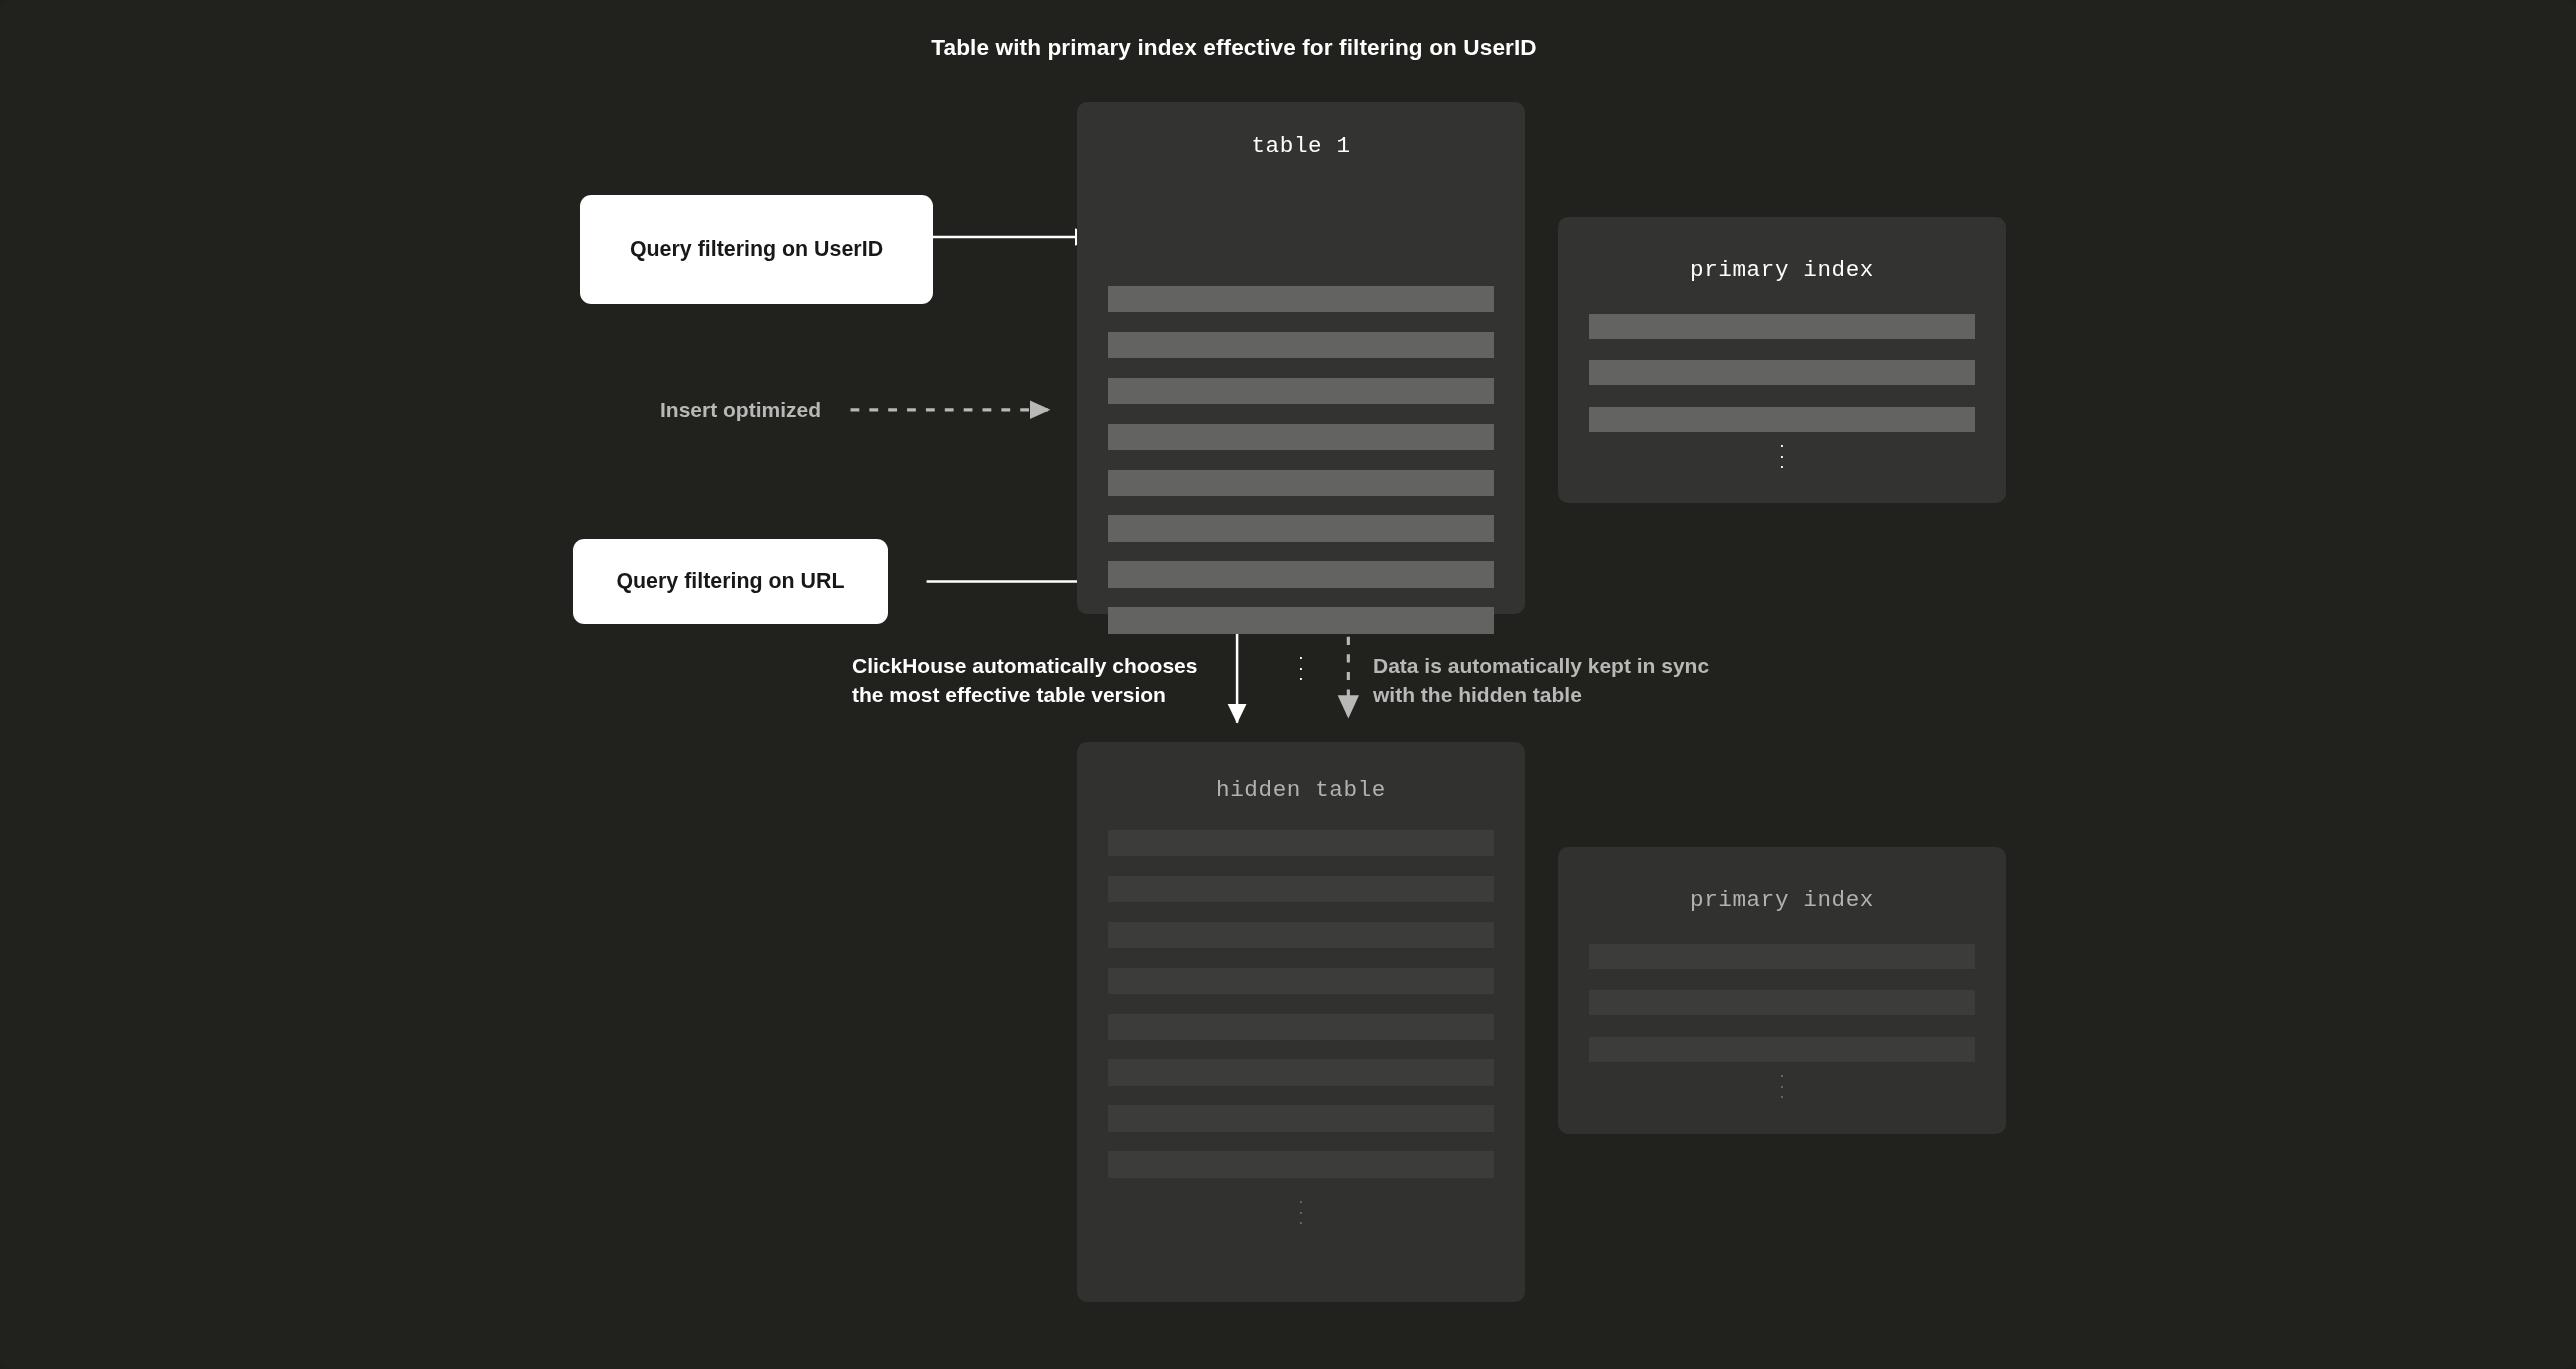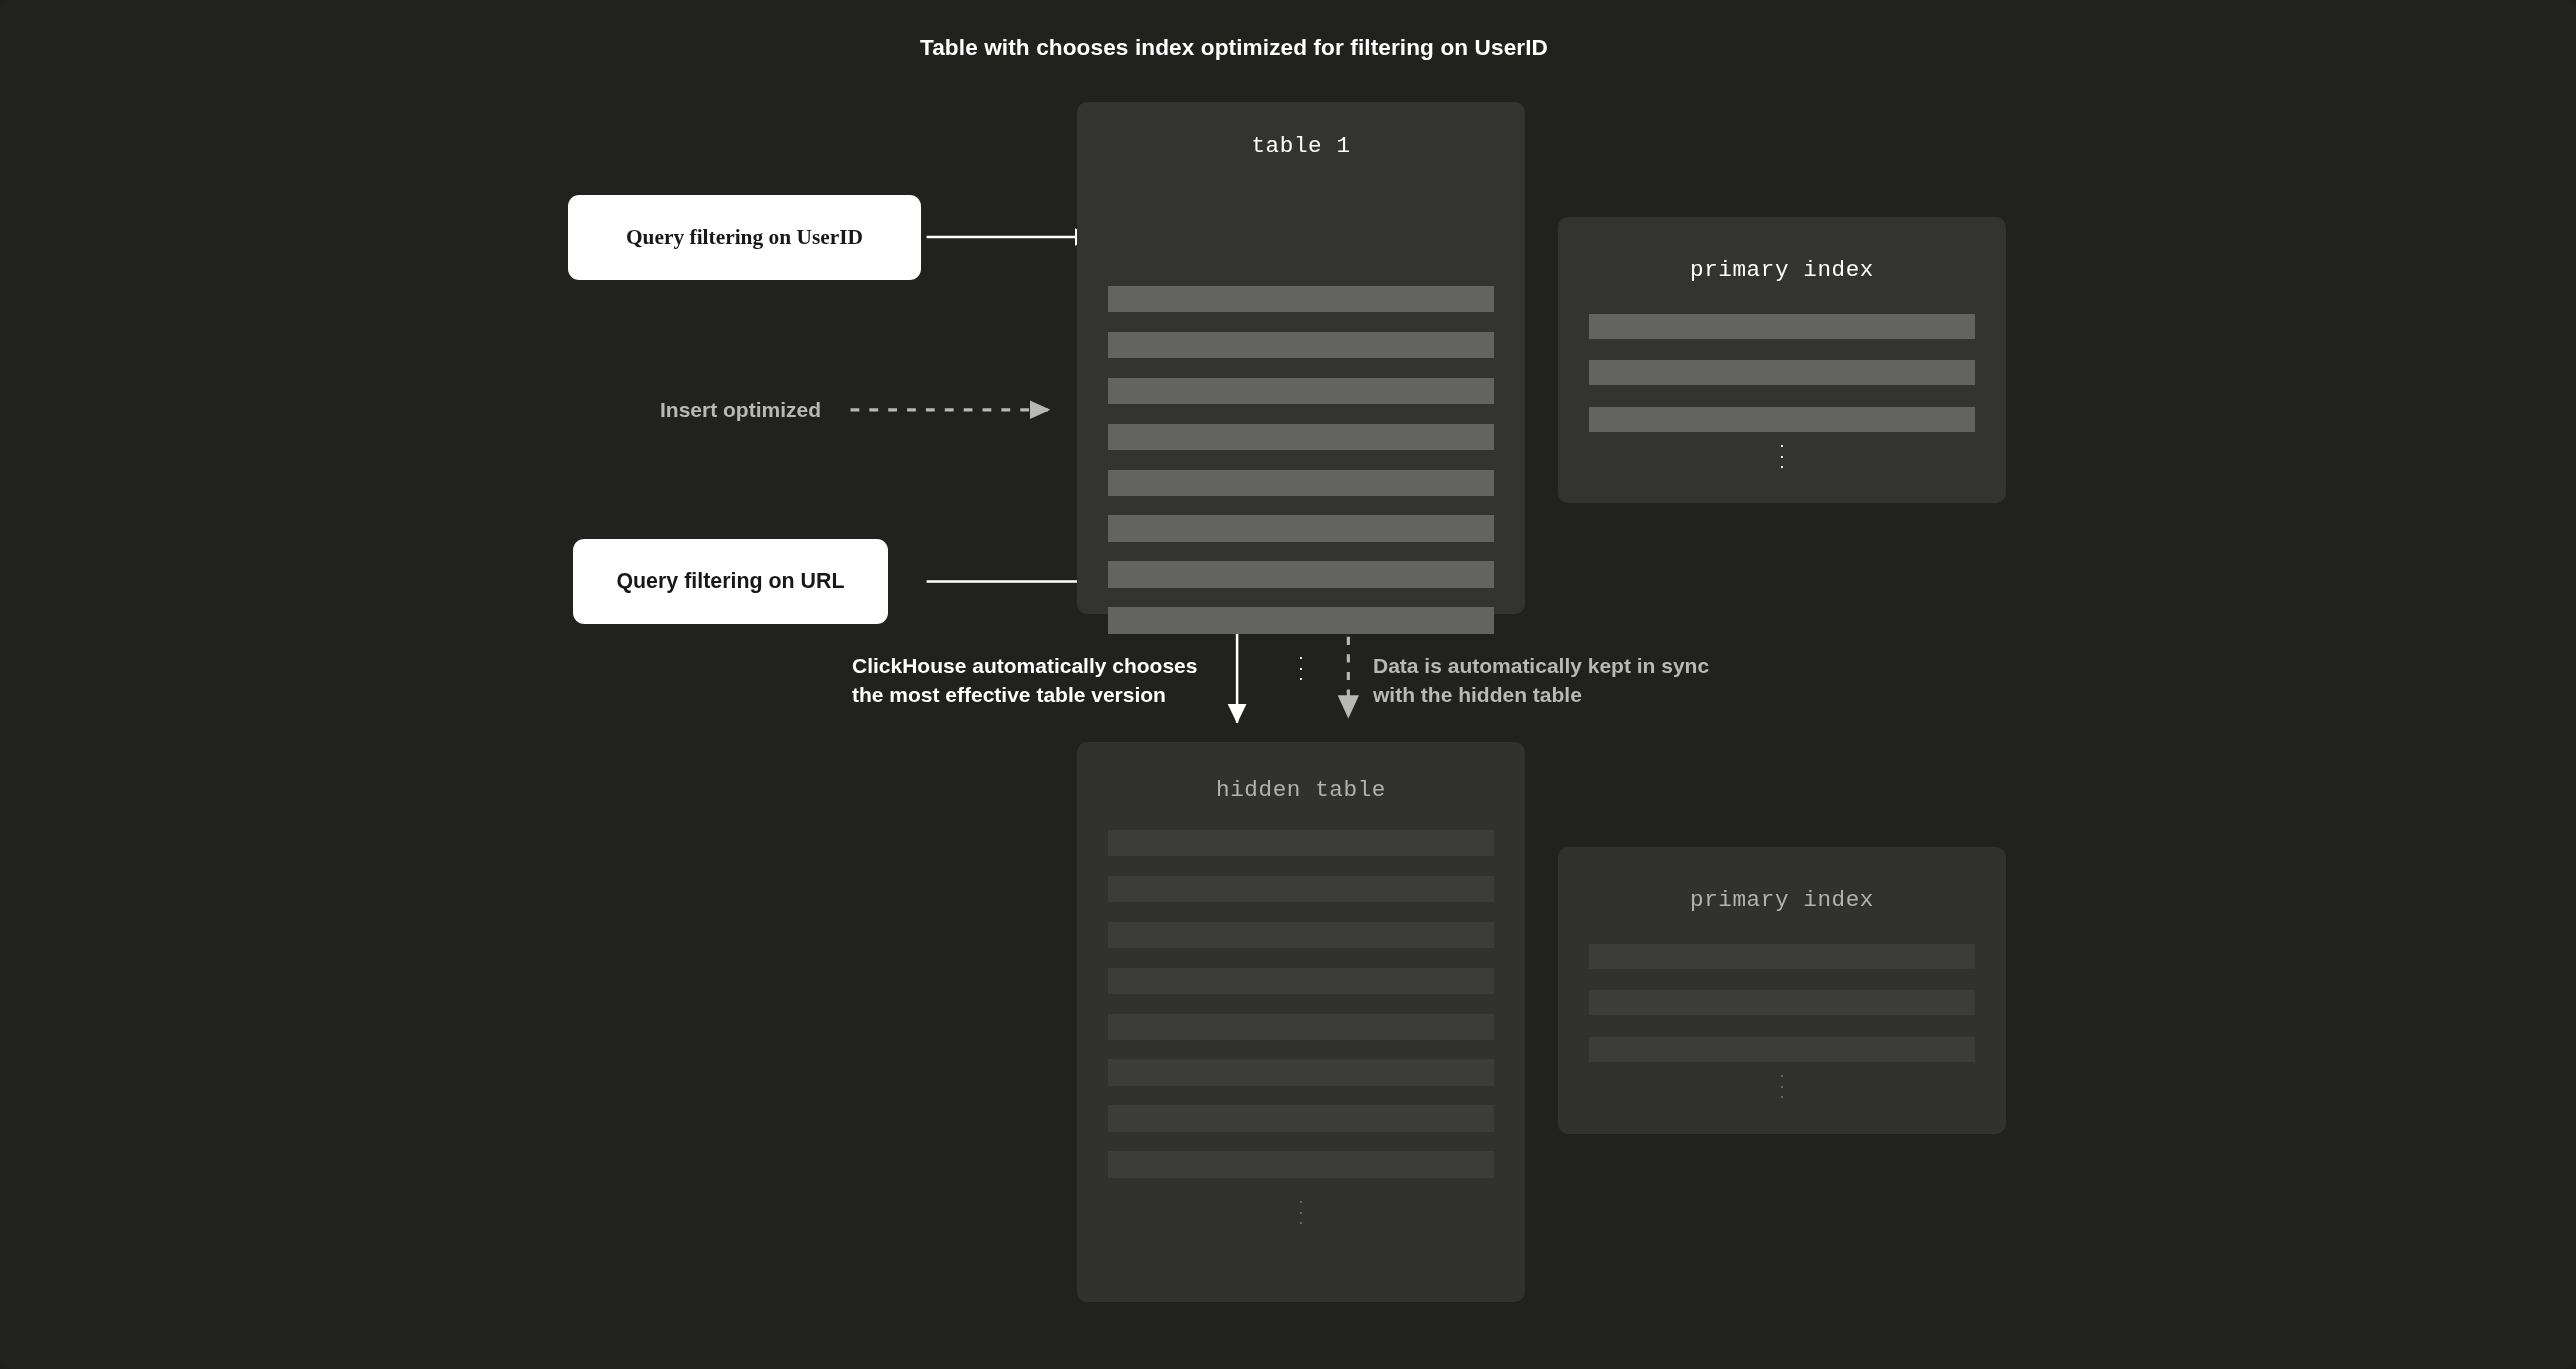--- a/index.html
+++ b/index.html
@@ -154,21 +154,21 @@
 
     <line x1="1474" y1="377" x2="1740" y2="377" stroke="#ffffff" stroke-width="4" marker-end="url(#arrowWhiteBig)"></line>
 
     <line x1="1353" y1="652" x2="1670" y2="652" stroke="#b8b8b6" stroke-width="5" stroke-dasharray="14 16" marker-end="url(#arrowGray)"></line>
 
     <path d="M1474,925 L1968,925 L1968,1150" fill="none" stroke="#ffffff" stroke-width="4" marker-end="url(#arrowWhiteDown)"></path>
 
     <line x1="2145" y1="985" x2="2145" y2="1140" stroke="#b8b8b6" stroke-width="5" stroke-dasharray="13 15" marker-end="url(#arrowGrayDown)"></line>
   </svg>
 
-  <div class="caption" id="caption-top">Table with chooses index optimized for filtering on UserID</div>
+  <div class="caption" id="caption-top">Table with primary index effective for filtering on UserID</div>
 
   <div class="tablebox" style="left:1077px; top:102px; width:448px; height:512px;">
     <div class="boxtitle" style="top:31px;">table 1</div>
     <div class="rows" style="top:184px; padding:0 31px; box-sizing:border-box;">
       <div class="row"></div>
       <div class="row"></div>
       <div class="row"></div>
       <div class="row"></div>
       <div class="row"></div>
       <div class="row"></div>
@@ -222,21 +222,21 @@
       <div class="idxrow dim"></div>
       <div class="idxrow dim"></div>
     </div>
     <div class="vdots dim" style="top:223px;">
       <span>·</span>
         <span>·</span>
         <span>·</span>
     </div>
   </div>
 
-  <div class="callout" style="left:568px; top:195px; width:353px; height:85px;font-family:Liberation Serif, serif;">Query filtering on UserID</div>
+  <div class="callout" style="left:580px; top:195px; width:353px; height:109px;">Query filtering on UserID</div>
 
   <div class="callout" style="left:573px; top:539px; width:315px; height:85px;">Query filtering on URL</div>
 
   <div class="linklabel" style="left:660px; top:398px;">Insert optimized</div>
 
   <div class="annot white" style="left:852px; top:651px;">
     <div>ClickHouse automatically chooses</div>
     <div>the most effective table version</div>
   </div>
 

